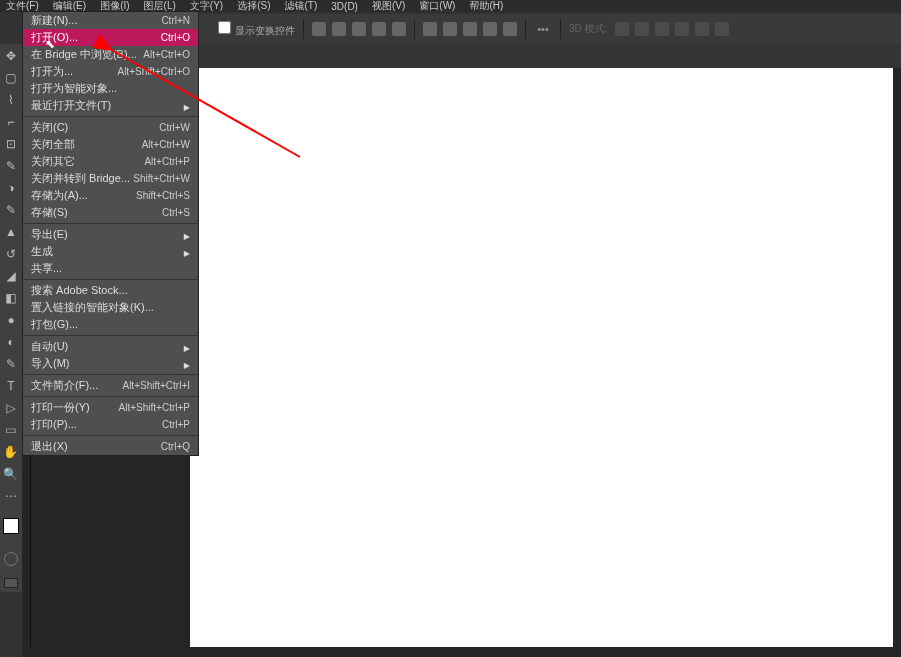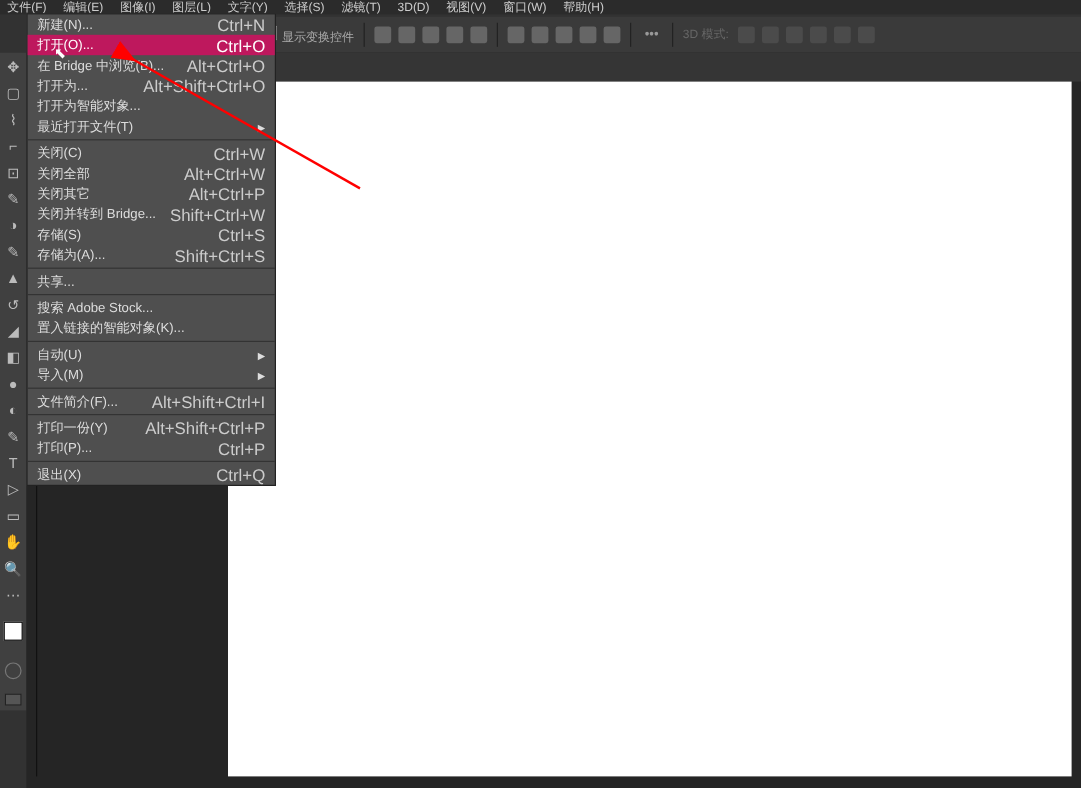--- a/index.html
+++ b/index.html
@@ -22,24 +22,24 @@
   .left-tools .swatch { width: 16px; height: 16px; background: #fff; border: 1px solid #000; position: relative; margin-top: 8px; }
   .left-tools .swatch::after { content: ''; position: absolute; left: -5px; top: 5px; width: 14px; height: 14px; background: #000; border: 1px solid #555; z-index: -1; }
   .left-tools .mask { width: 14px; height: 14px; border: 1px solid #777; border-radius: 50%; margin-top: 12px; }
   .left-tools .screen { width: 14px; height: 10px; background: #555; border: 1px solid #222; margin-top: 6px; }
   
   .workspace { position: absolute; left: 22px; top: 44px; right: 0; bottom: 0; background: #252525; }
   .canvas-wrap { position: absolute; left: 168px; top: 24px; right: 8px; bottom: 10px; background: #fff; }
   .tab-bar { position: absolute; left: 0; top: 0; right: 0; height: 24px; background: #353535; }
   .vertical-line { position: absolute; left: 8px; top: 24px; bottom: 10px; width: 1px; background: #111; }
   
-  .dropdown { position: absolute; left: 22px; top: 11px; width: 208px; background: #4f4f4f; border: 1px solid #222; color: #ddd; font-size: 11px; z-index: 100; }
+  .dropdown { position: absolute; left: 22px; top: 11px; width: 177px; background: #4f4f4f; border: 1px solid #222; color: #ddd; font-size: 11px; z-index: 100; }
   .dropdown .row { display: flex; justify-content: space-between; align-items: center; padding: 2px 8px; height: 17px; cursor: default; position: relative; }
   .dropdown .row.hl { background: #be185d; color: #fff; }
-  .dropdown .row .sc { color: #ccc; font-size: 14px; }
+  .dropdown .row .sc { color: #ccc; font-size: 10px; }
   .dropdown .row.hl .sc { color: #fff; }
   .dropdown .div { height: 1px; background: #333; margin: 2px 0; }
   .dropdown .row .sub::after { content: '▶'; font-size: 8px; margin-left: 4px; }
   
   .arrow { position: absolute; z-index: 200; pointer-events: none; }
   
   .cursor { position: absolute; left: 45px; top: 37px; z-index: 300; color: #fff; font-size: 12px; pointer-events: none; }
 </style>
 </head>
 <body>
@@ -161,37 +161,48 @@
     </div>
     <div class="row">
       <span>关闭其它</span>
       <span class="sc">Alt+Ctrl+P</span>
     </div>
     <div class="row">
       <span>关闭并转到 Bridge...</span>
       <span class="sc">Shift+Ctrl+W</span>
     </div>
     <div class="row">
+      <span>存储为(A)...</span>
+      <span class="sc">Shift+Ctrl+S</span>
+    </div>
+    <div class="row">
       <span>存储(S)</span>
       <span class="sc">Ctrl+S</span>
     </div>
-    <div class="row">
-      <span>存储为(A)...</span>
-      <span class="sc">Shift+Ctrl+S</span>
-    </div>
-    <div class="div"></div>
+    <div class="div"></div>
+    <div class="row">
+      <span>导出(E)</span>
+      <span class="sub"></span>
+    </div>
+    <div class="row">
+      <span>生成</span>
+      <span class="sub"></span>
+    </div>
     <div class="row">
       <span>共享...</span>
     </div>
     <div class="div"></div>
     <div class="row">
       <span>搜索 Adobe Stock...</span>
     </div>
     <div class="row">
       <span>置入链接的智能对象(K)...</span>
+    </div>
+    <div class="row">
+      <span>打包(G)...</span>
     </div>
     <div class="div"></div>
     <div class="row">
       <span>自动(U)</span>
       <span class="sub"></span>
     </div>
     <div class="row">
       <span>导入(M)</span>
       <span class="sub"></span>
     </div>

